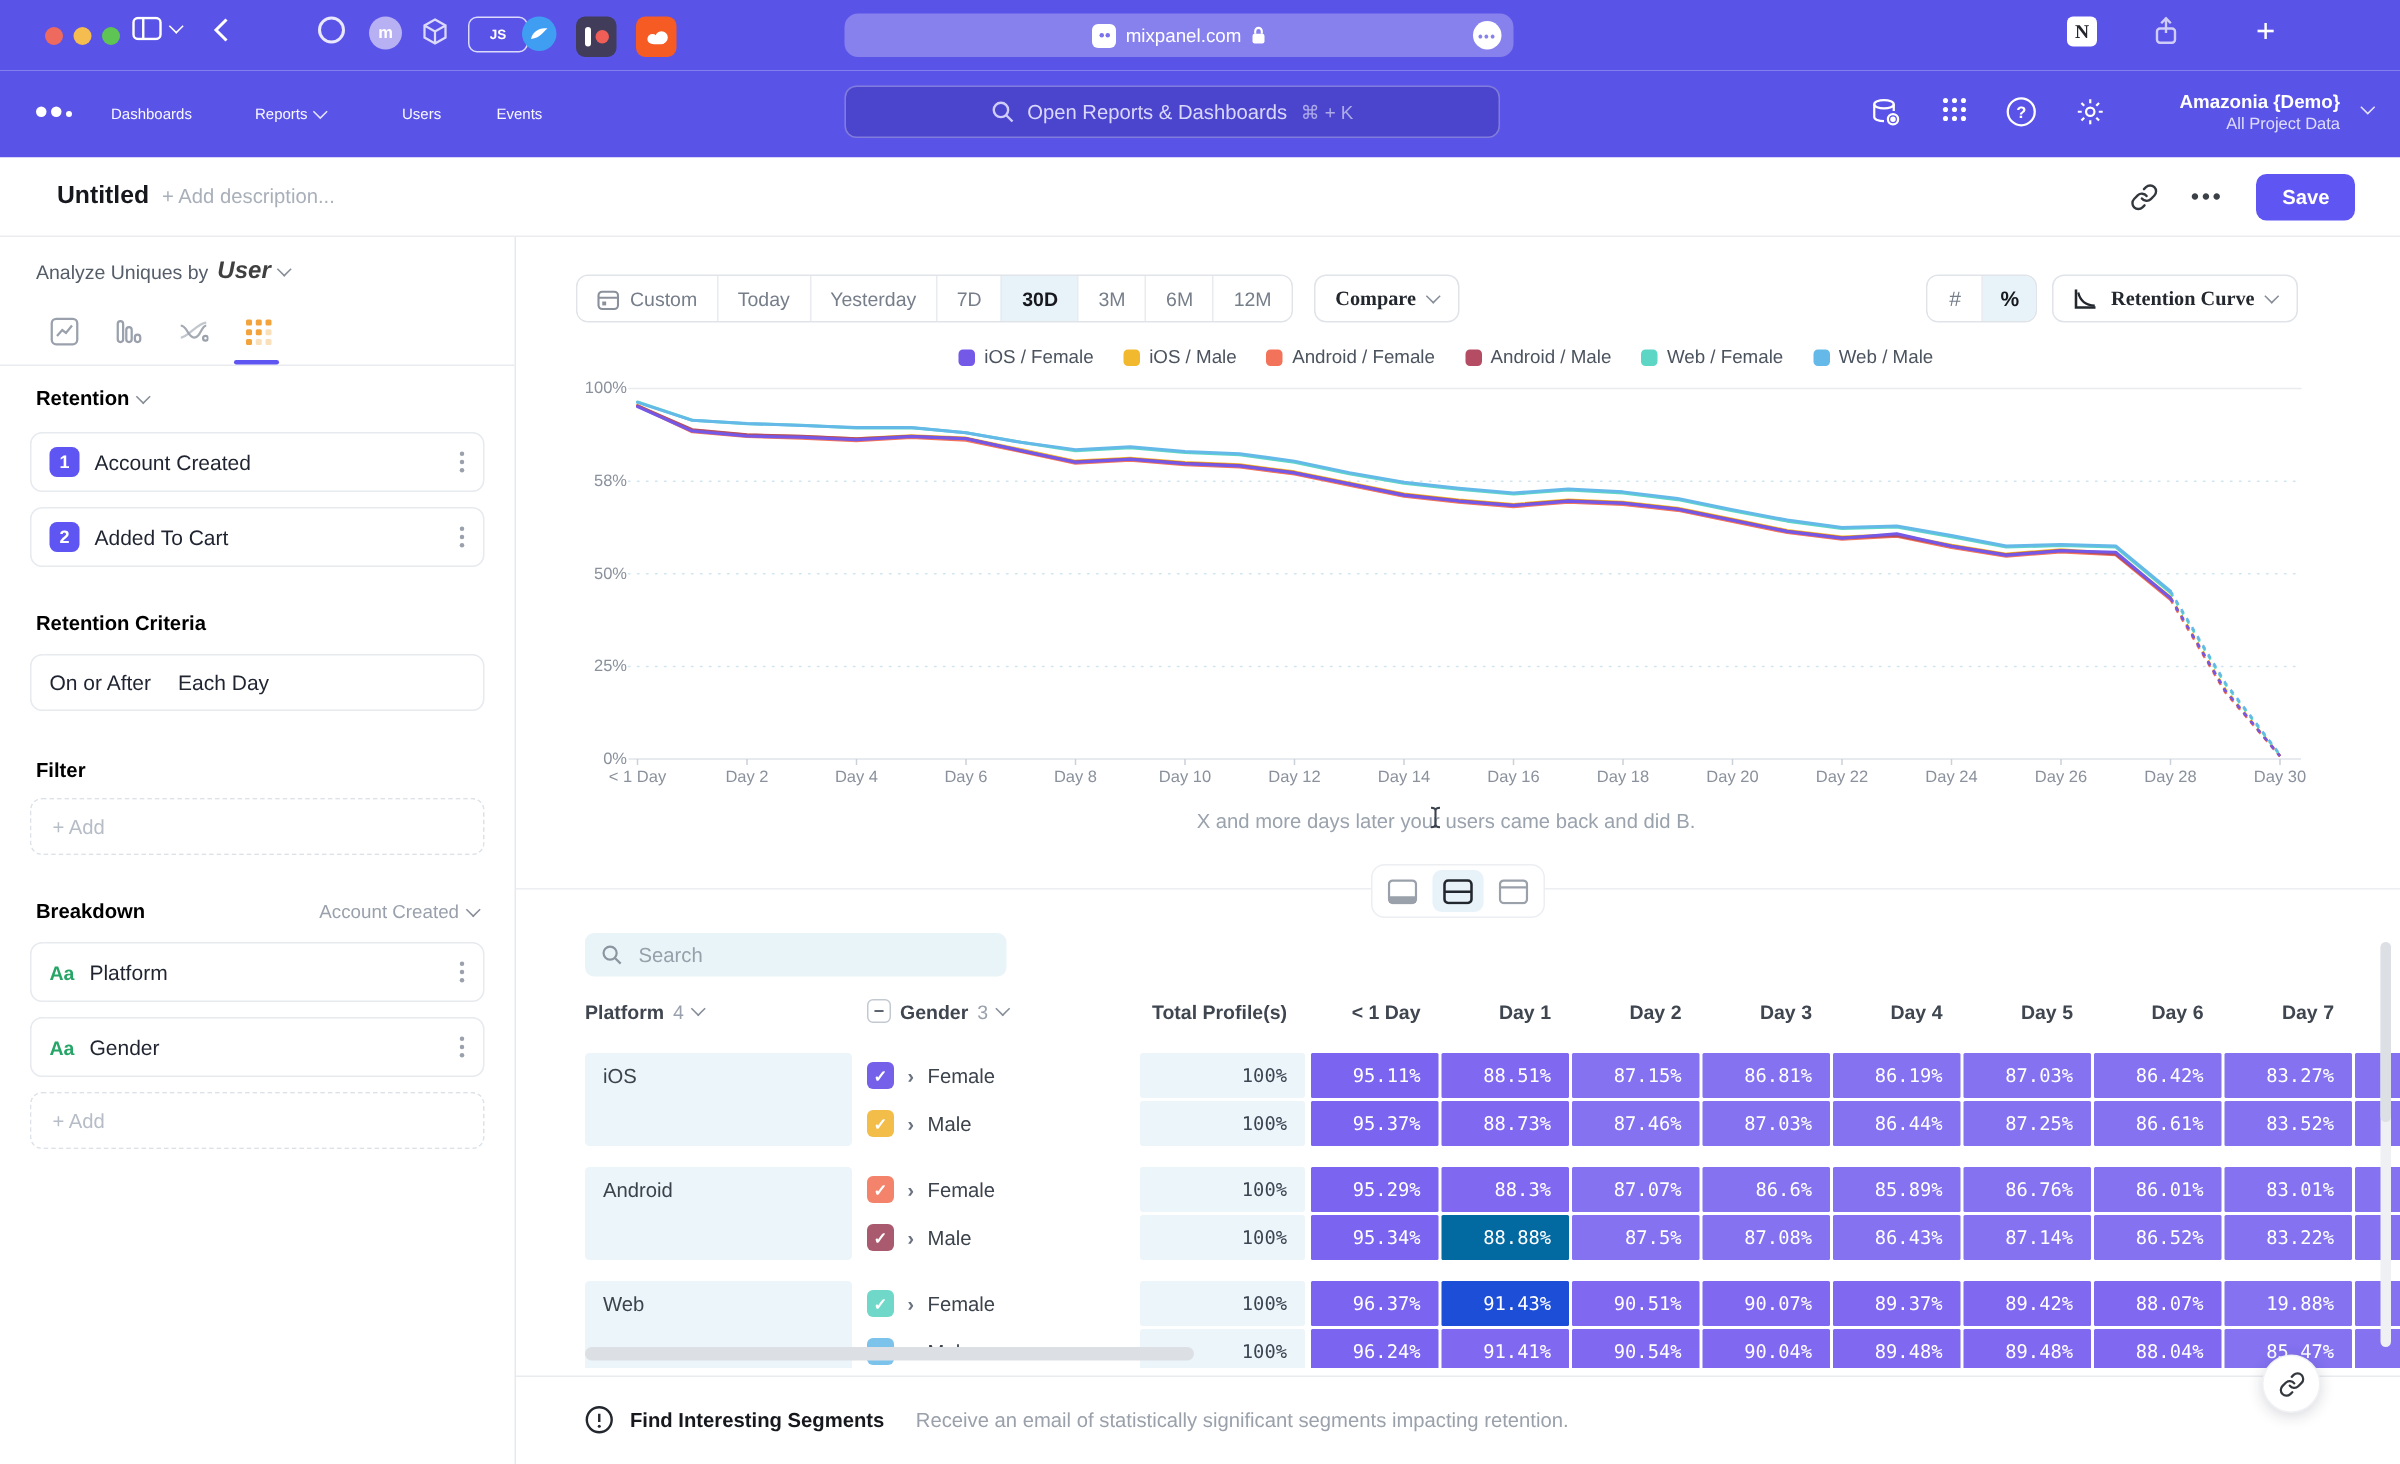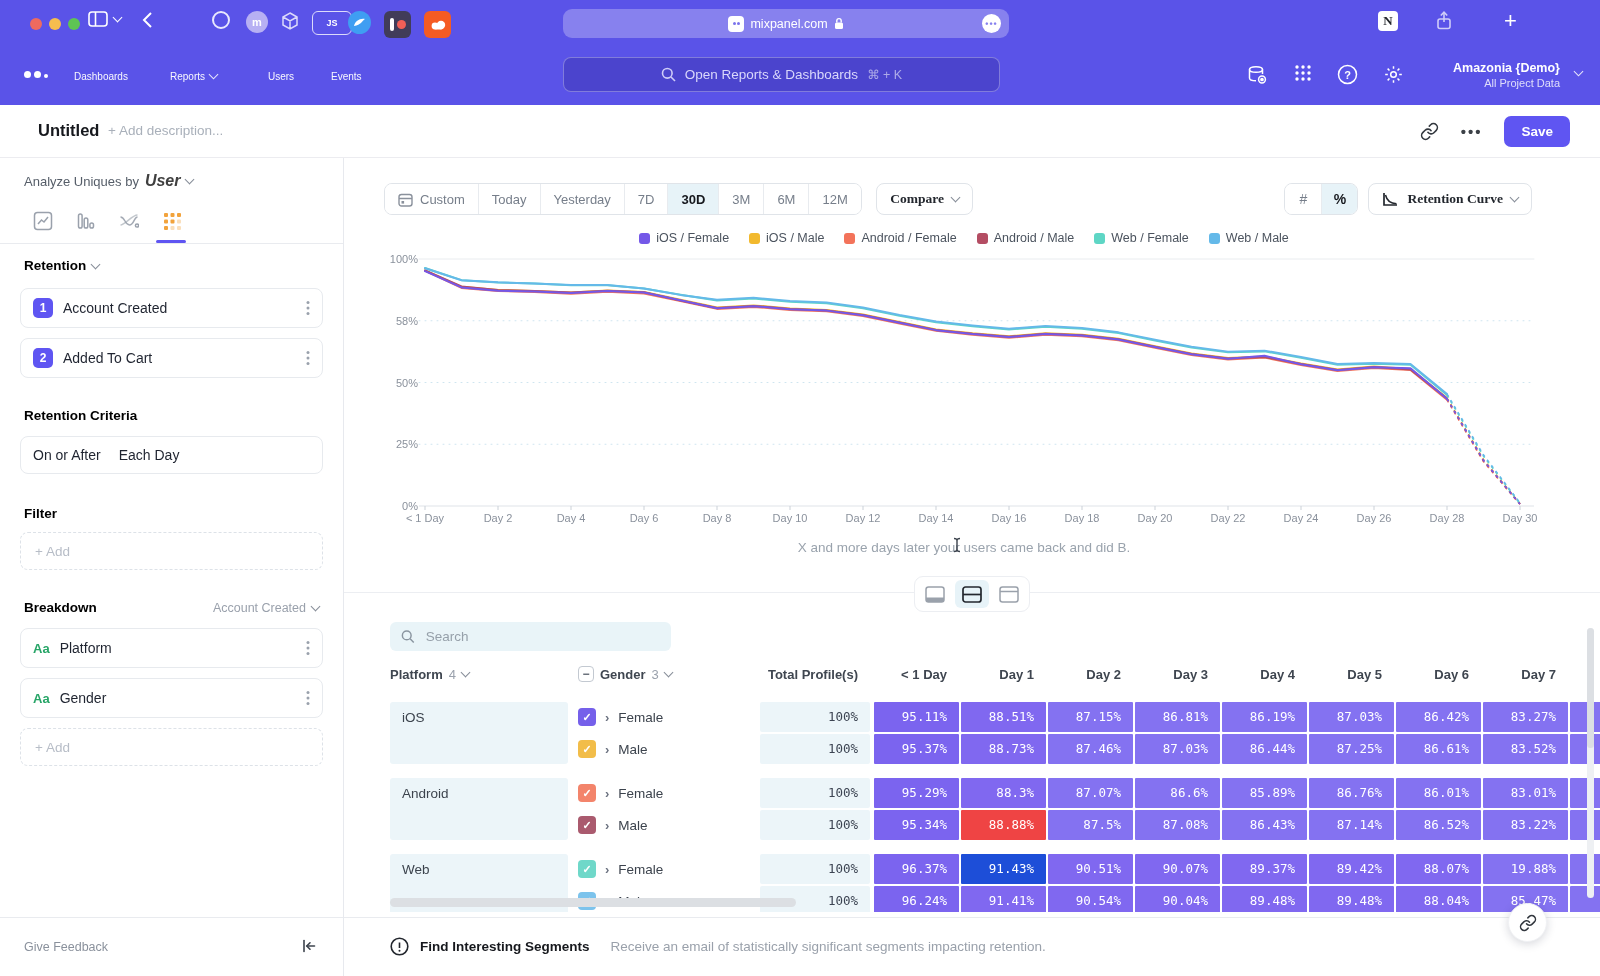--- a/index.html
+++ b/index.html
@@ -384,30 +384,20 @@
       <span class="lbl">Gender</span>
       <span class="kebab">
           <svg width="4" height="16" viewBox="0 0 4 16" fill="#9aa1ac">
             <circle cx="2" cy="2.5" r="1.5"></circle>
             <circle cx="2" cy="8" r="1.5"></circle>
             <circle cx="2" cy="13.5" r="1.5"></circle>
           </svg>
         </span>
     </div>
     <div class="addbox" style="top:570px">+ Add</div>
-    <div class="sb-footer">
-      <span class="give-fb">Give Feedback</span>
-      <span class="collapse-ic">
-        <svg width="16" height="16" viewBox="0 0 16 16" fill="none" stroke="#3c434d" stroke-width="1.6" stroke-linecap="round">
-            <line x1="3" y1="2.5" x2="3" y2="13.5"></line>
-            <line x1="13.5" y1="8" x2="6" y2="8"></line>
-            <polyline points="9,4.8 5.8,8 9,11.2"></polyline>
-          </svg>
-      </span>
-    </div>
   </aside>
 
   <main class="main">
 
     <div class="controls">
       <div class="seg" id="date-seg">
           <button class="seg-item">
             <span>
               <svg width="15" height="15" viewBox="0 0 15 15" fill="none" stroke="#8a919c" stroke-width="1.4">
                 <rect x="1" y="2.5" width="13" height="11.5" rx="2.5"></rect>
@@ -658,21 +648,21 @@
         <div class="v-cell" style="top: 76px; left: 1006px; background: rgb(132, 114, 241);">86.01%</div>
         <div class="v-cell" style="top: 76px; left: 1093px; background: rgb(132, 114, 241);">83.01%</div>
         <div class="v-cell" style="top: 76px; left: 1180px; background: rgb(132, 114, 241);"></div>
         <div class="g-cell" style="top: 108px;">
           <span class="cb" style="background: rgb(170, 90, 110);">✓</span>
           <span class="rowchev">›</span>
           <span>Male</span>
         </div>
         <div class="tot-cell" style="top: 108px;">100%</div>
         <div class="v-cell" style="top: 108px; left: 484px; background: rgb(123, 100, 239);">95.34%</div>
-        <div class="v-cell" style="top: 108px; left: 571px; background: #ef4444;">88.88%</div>
+        <div class="v-cell" style="top: 108px; left: 571px; background: #0369a1;">88.88%</div>
         <div class="v-cell" style="top: 108px; left: 658px; background: rgb(132, 114, 241);">87.5%</div>
         <div class="v-cell" style="top: 108px; left: 745px; background: rgb(132, 114, 241);">87.08%</div>
         <div class="v-cell" style="top: 108px; left: 832px; background: rgb(132, 114, 241);">86.43%</div>
         <div class="v-cell" style="top: 108px; left: 919px; background: rgb(132, 114, 241);">87.14%</div>
         <div class="v-cell" style="top: 108px; left: 1006px; background: rgb(132, 114, 241);">86.52%</div>
         <div class="v-cell" style="top: 108px; left: 1093px; background: rgb(132, 114, 241);">83.22%</div>
         <div class="v-cell" style="top: 108px; left: 1180px; background: rgb(132, 114, 241);"></div>
         <div class="pf-cell" style="top: 152px; height: 62px;">Web</div>
         <div class="g-cell" style="top: 152px;">
           <span class="cb" style="background: rgb(111, 216, 201);">✓</span>

